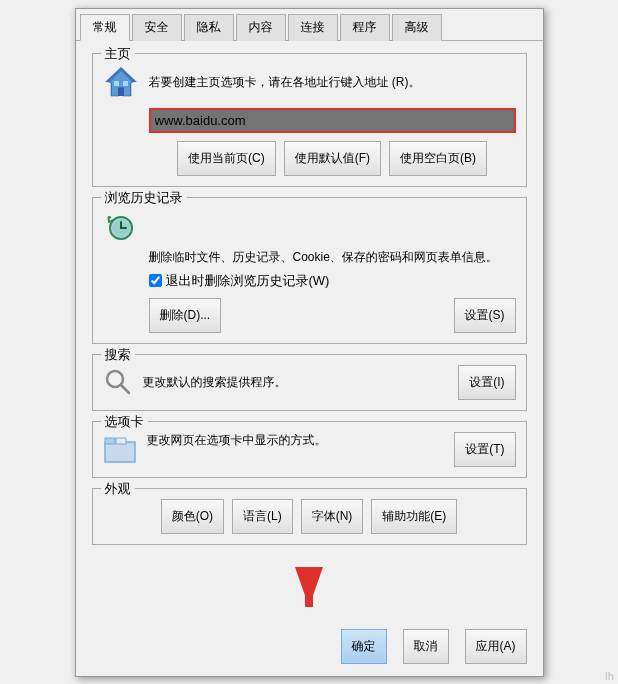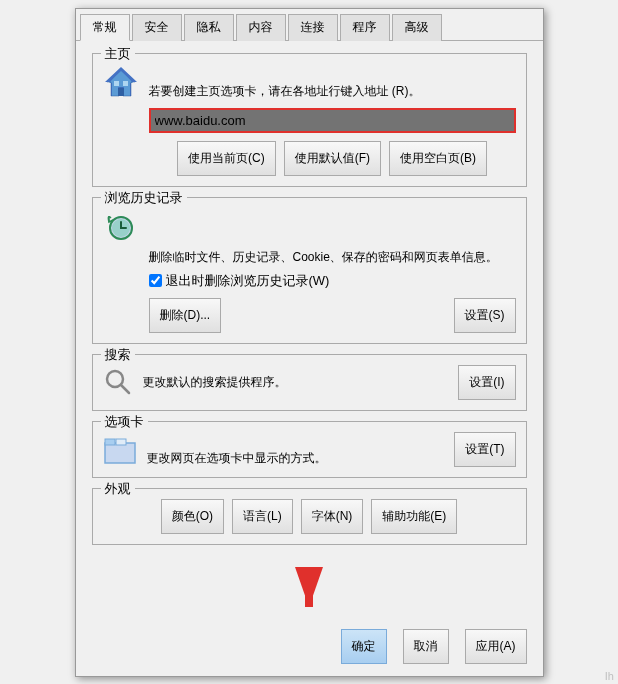--- a/index.html
+++ b/index.html
@@ -59,21 +59,21 @@
       position: absolute;
       top: -9px;
       left: 8px;
       background: #f0f0f0;
       padding: 0 4px;
       font-size: 13px;
     }
     
     .homepage-row {
       display: flex;
-      align-items: flex-end;
+      align-items: center;
       gap: 10px;
     }
     .home-text {
       font-size: 12px;
       line-height: 1.5;
       flex: 1;
     }
     .url-input-wrapper {
       margin: 8px 0 8px 46px;
       position: relative;
@@ -137,21 +137,21 @@
       align-items: center;
       gap: 10px;
     }
     .search-text {
       flex: 1;
       font-size: 12px;
     }
     
     .tabs-row {
       display: flex;
-      align-items: flex-end;
+      align-items: flex-start;
       gap: 10px;
     }
     .tabs-text {
       flex: 1;
       font-size: 12px;
     }
     
     .appearance-buttons {
       display: flex;
       gap: 8px;

